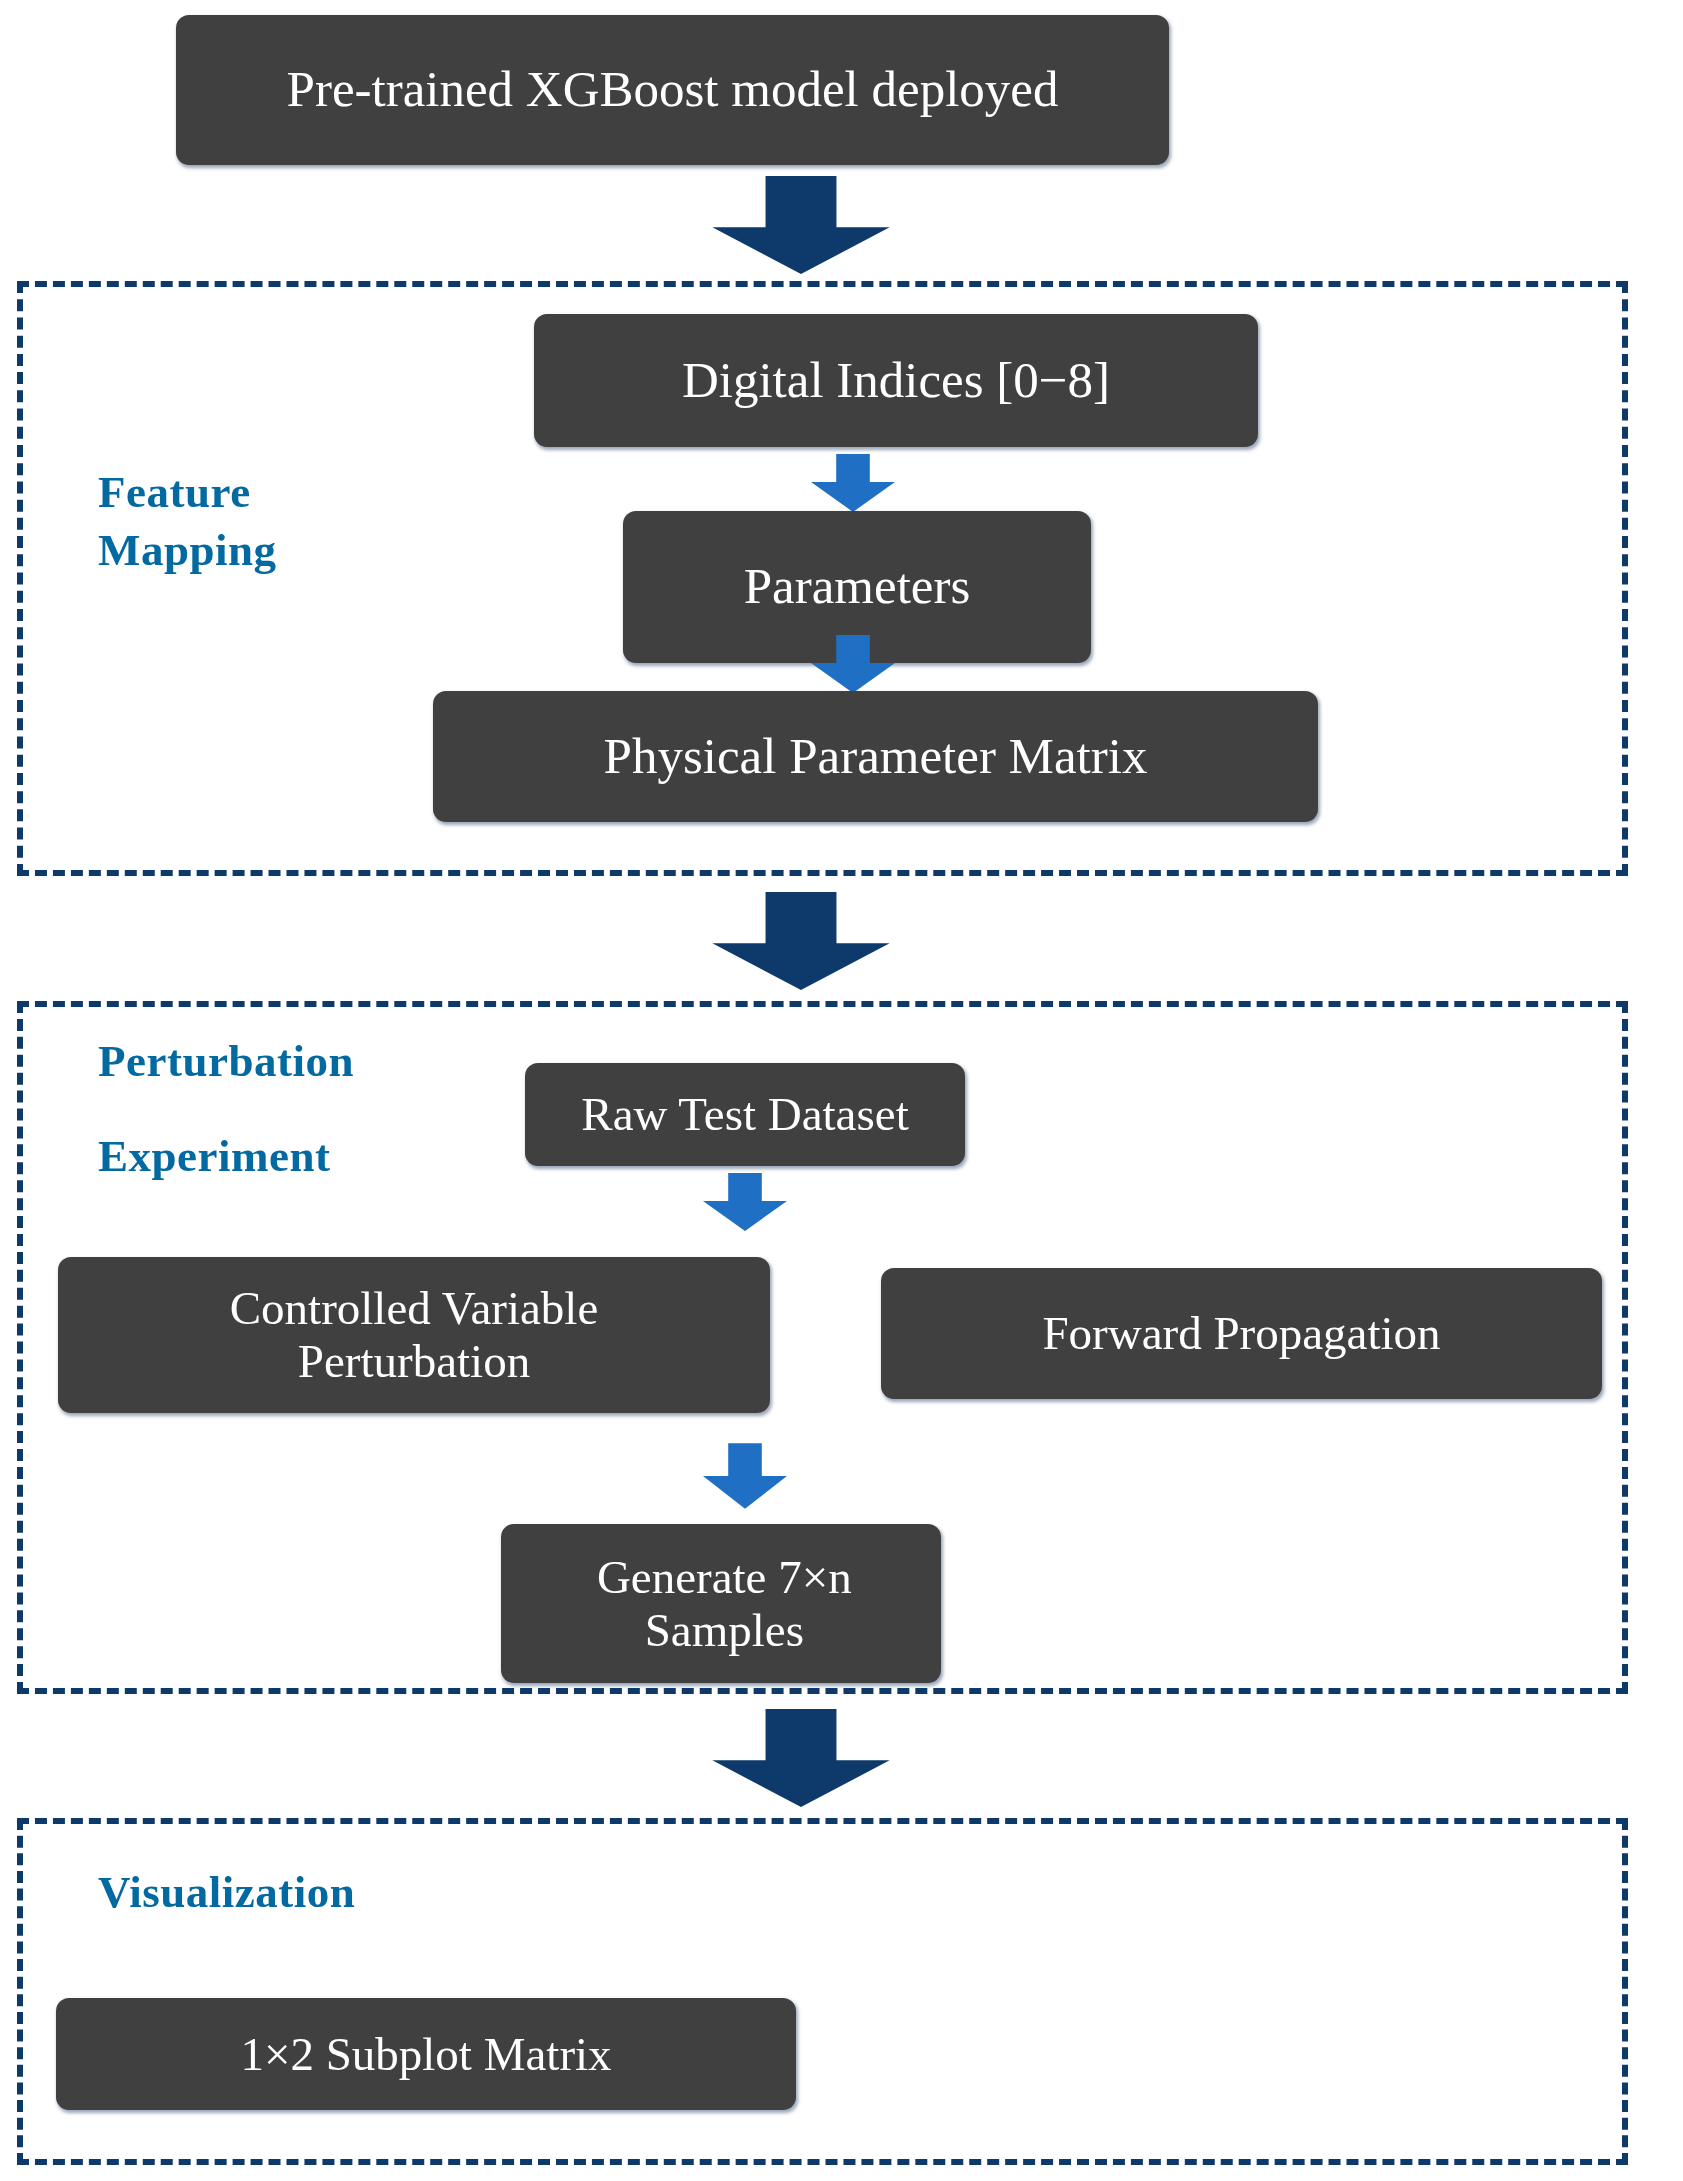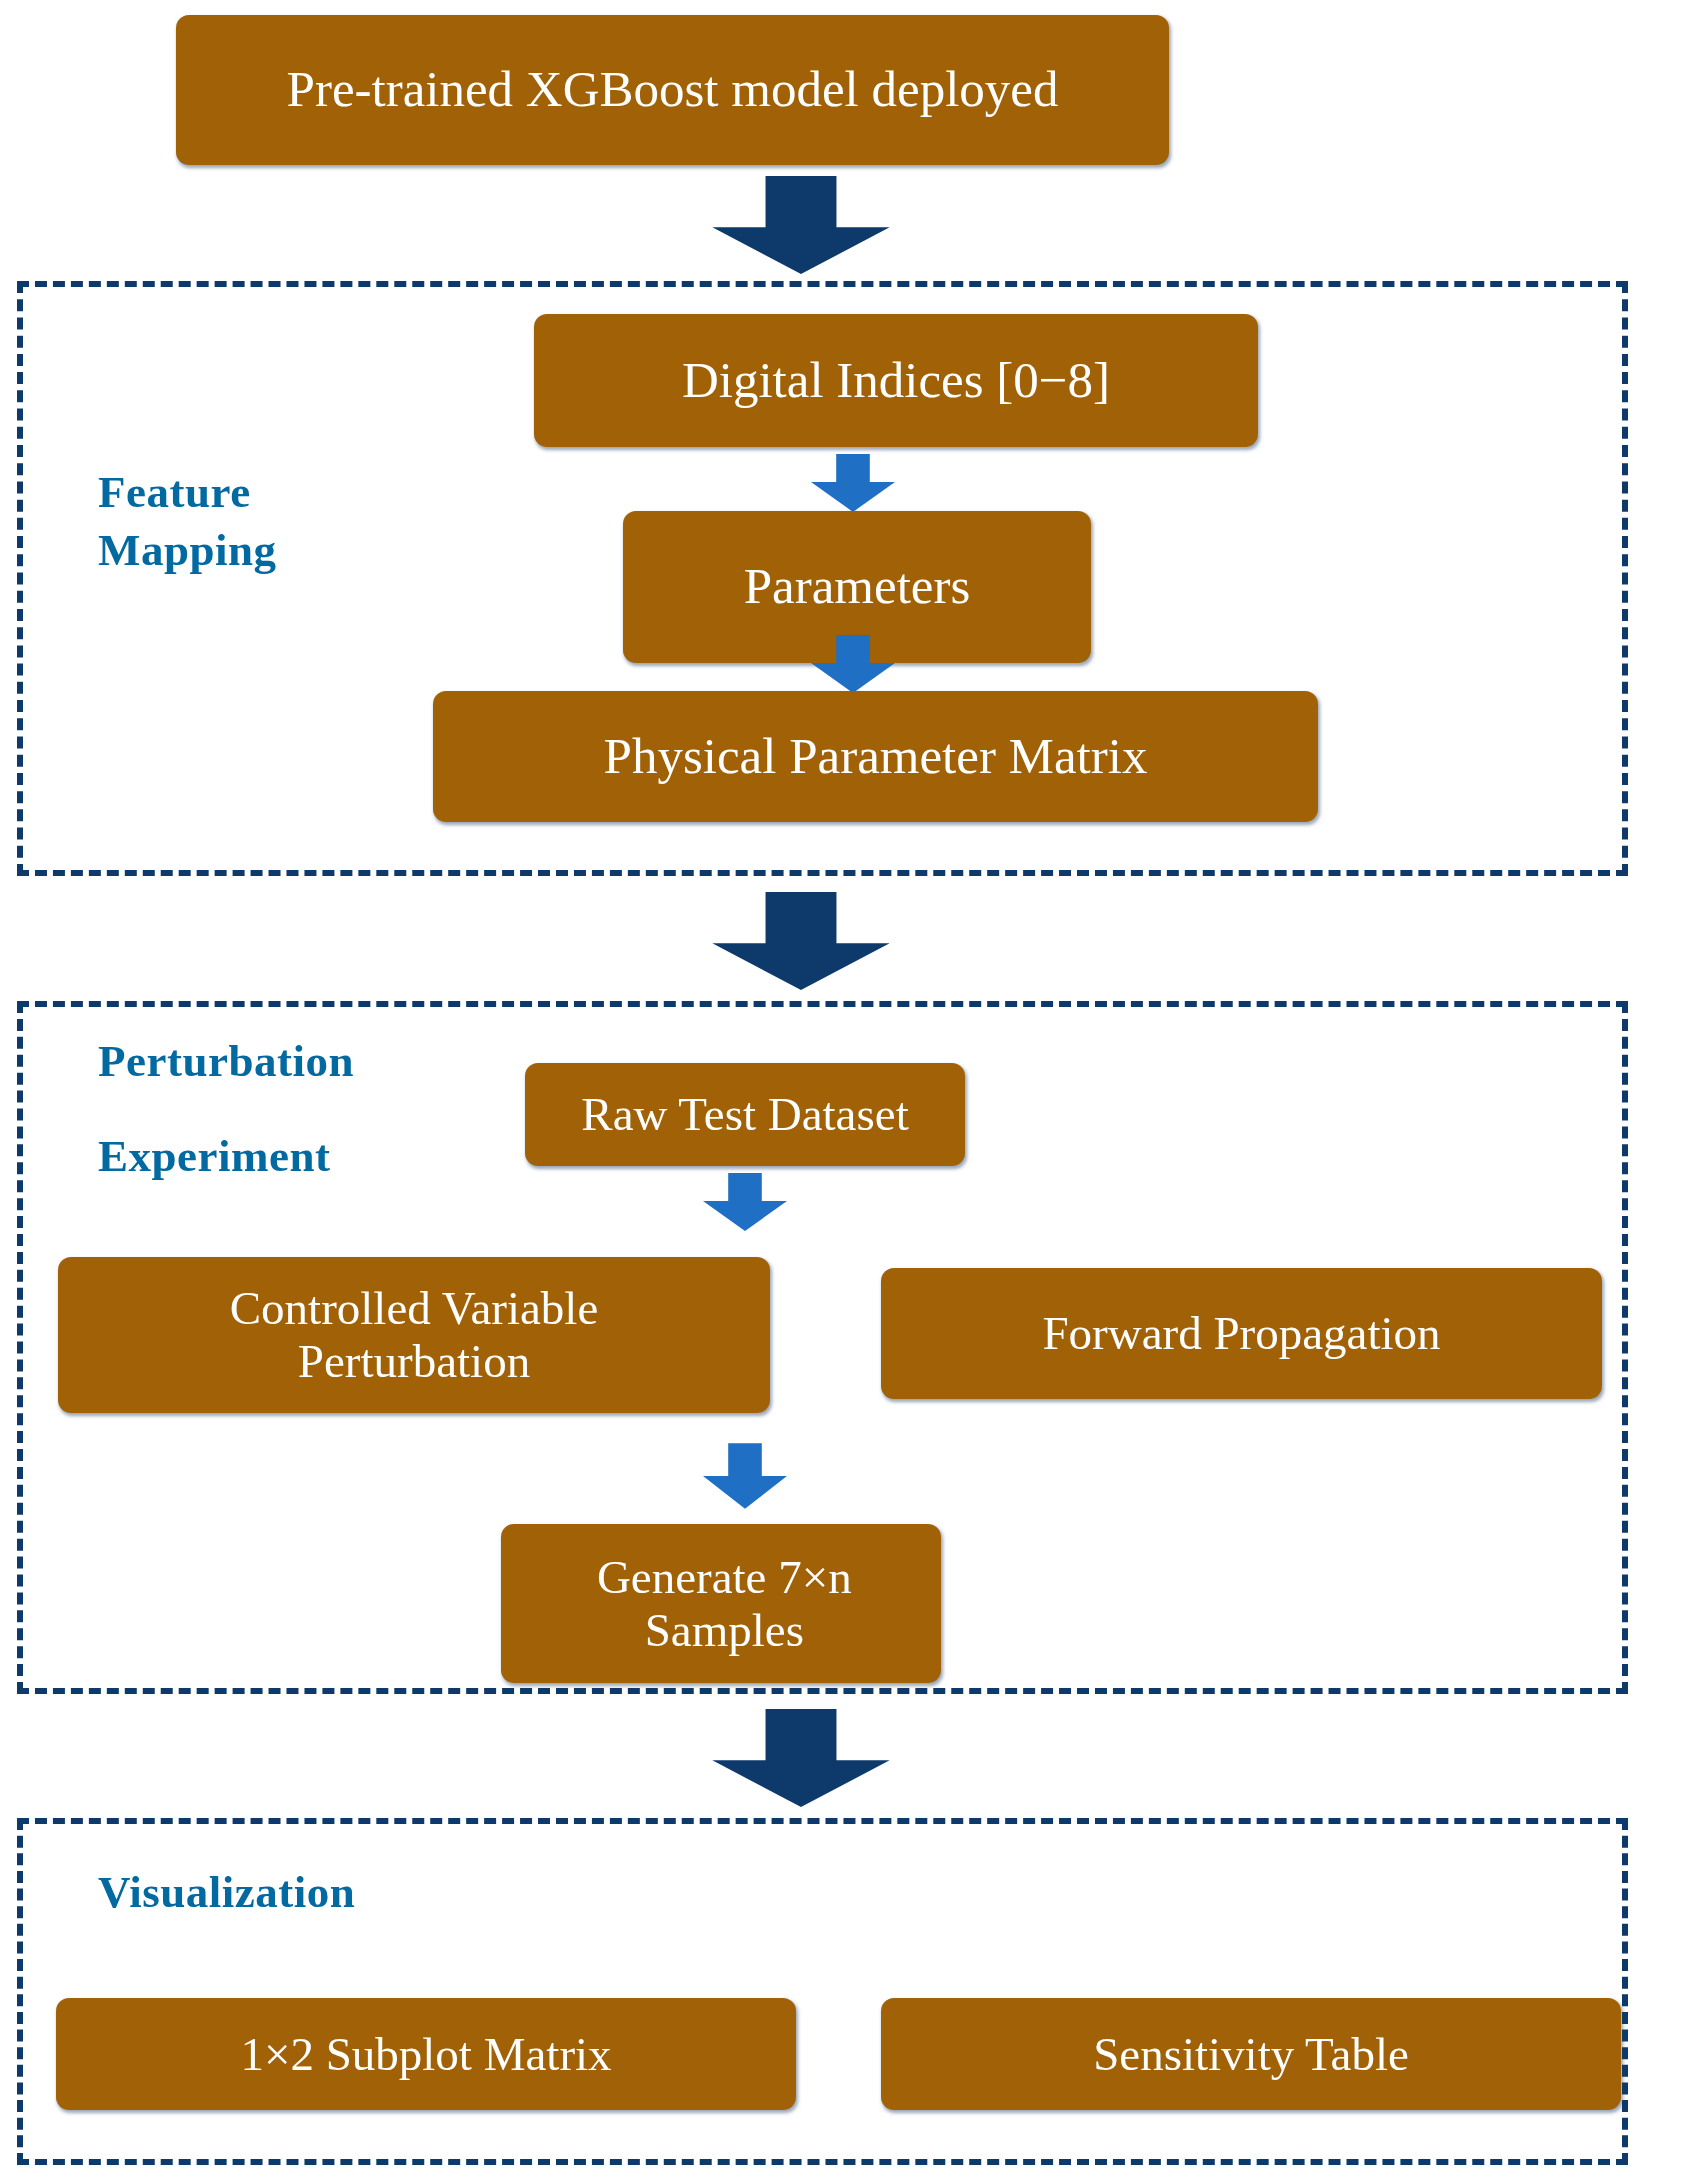--- a/index.html
+++ b/index.html
@@ -6,21 +6,21 @@
   body{
     width:1684px;height:2181px;
     font-family:"Liberation Serif","DejaVu Serif",serif;
     position:relative;overflow:hidden;
   }
   .canvas{position:absolute;left:0;top:0;width:1684px;height:2181px;}
 
   
   .box{
     position:absolute;
-    background:#a16207;
+    background:#404040;
     border-radius:13px;
     box-shadow:1.9px 2.8px 3.7px rgba(30,60,100,.45);
     display:flex;align-items:center;justify-content:center;
     text-align:center;
     color:#ffffff;
     line-height:1.12;
     padding:0 9.4px;
     box-sizing:border-box;
     -webkit-font-smoothing:antialiased;
   }
@@ -145,18 +145,15 @@
   </div>
 
   <div class="group" style="left:17px;top:1818px;width:1611px;height:347px;"></div>
 
   <div class="group-label" style="left:98px;top:1864px;width:562px;font-size:45px;">Visualization</div>
 
   <div class="box" style="left:56px;top:1998px;width:740px;height:112px;font-size:47px;">
     <span>1×2 Subplot Matrix</span>
   </div>
 
-  <div class="box" style="left:881px;top:1998px;width:740px;height:112px;font-size:47px;">
-    <span>Sensitivity Table</span>
-  </div>
 
 </div>
 
 
 </body></html>

